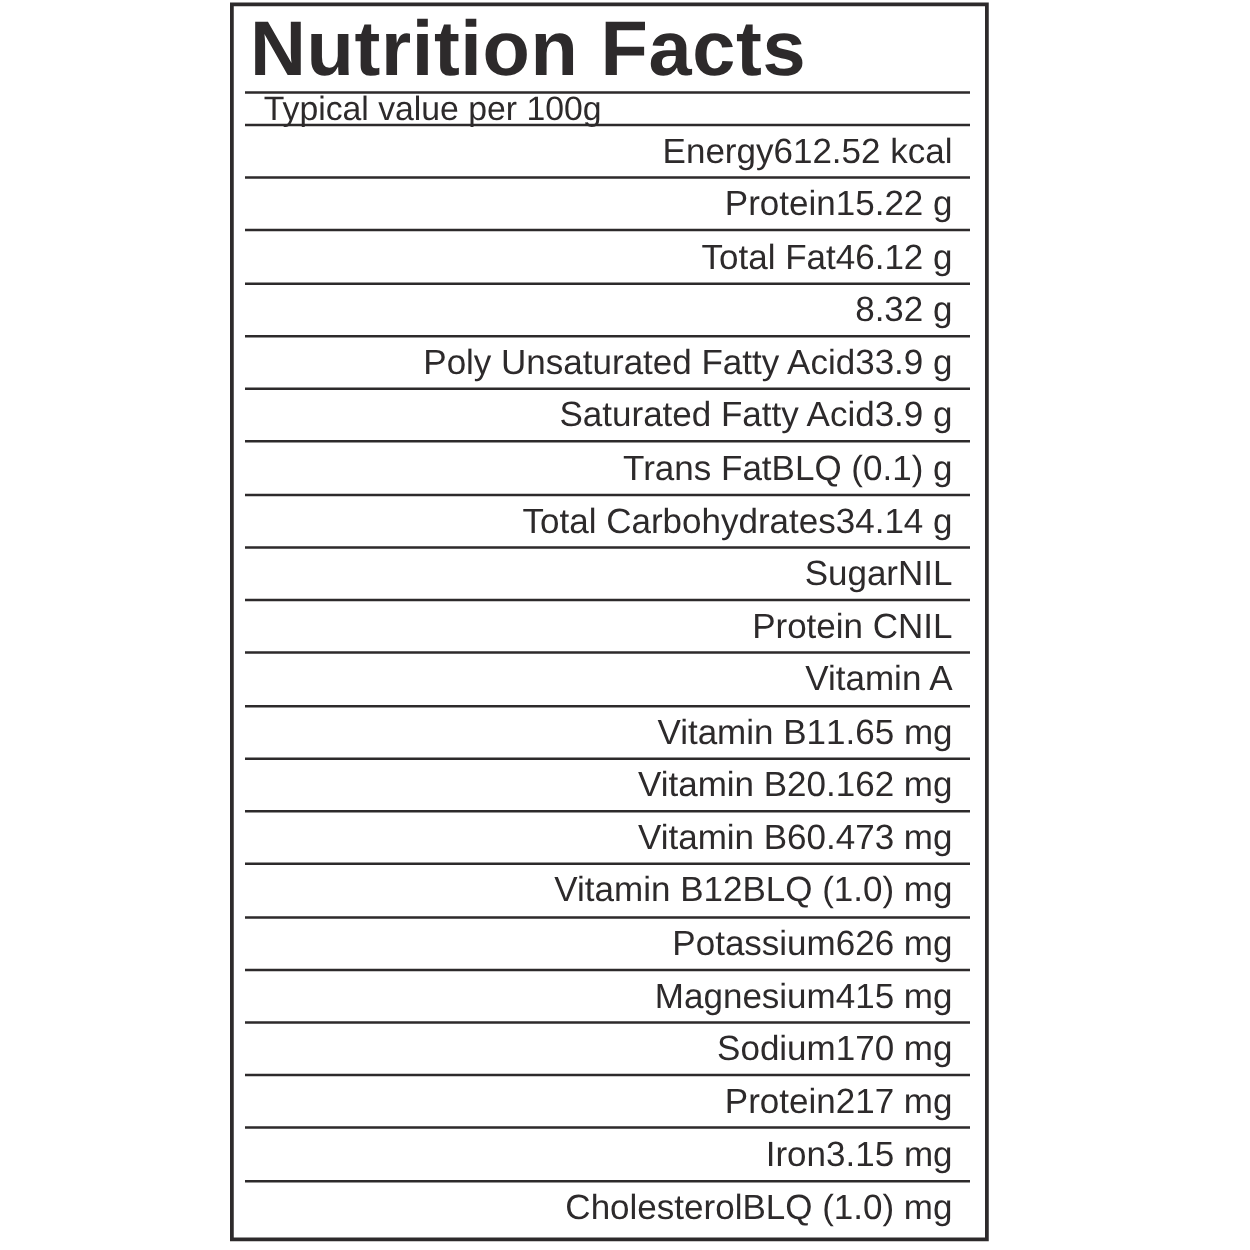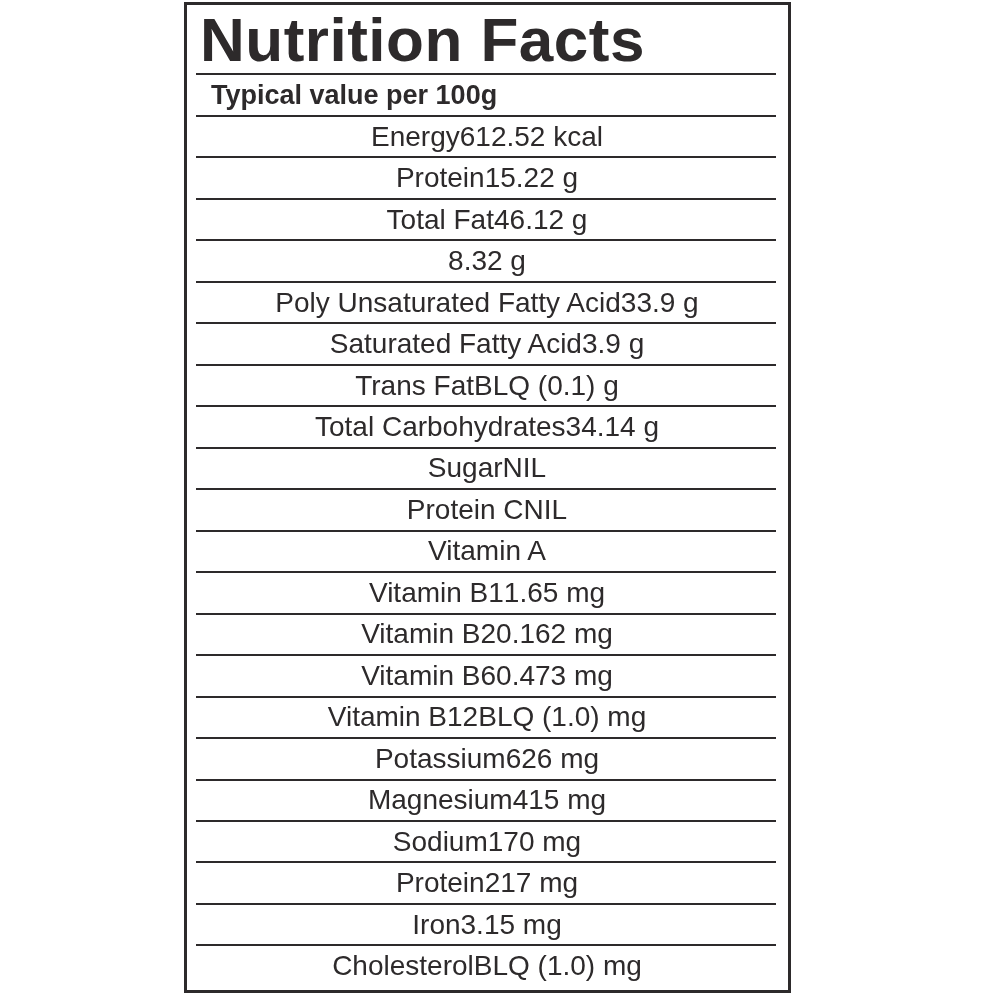--- a/index.html
+++ b/index.html
@@ -47,36 +47,35 @@
   .divider{
     height:0;
     border-top:2.5px solid var(--ink);
     flex:none;
   }
   .divider.thin{
     border-top-width:2px;
   }
   .subtitle{
     flex:none;
-    height:40px;
+    height:24px;
     display:flex;
     align-items:center;
     padding-left:15px;
     font-size:27px;
-    font-weight:bold;
   }
   .rows{
     flex:1;
     display:flex;
     flex-direction:column;
   }
   .row{
     flex:1;
     display:flex;
-    justify-content:center;
+    justify-content:flex-end;
     align-items:center;
     padding:0 14px 0 16px;
     font-size:28px;
     line-height:1;
     white-space:nowrap;
   }
   .nname{ text-align:left; }
   .nvalue{ text-align:right; }
 </style>
 </head>

